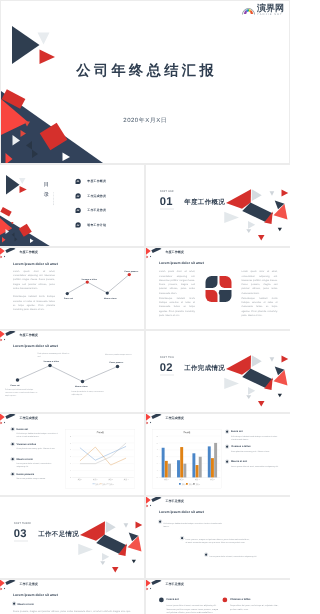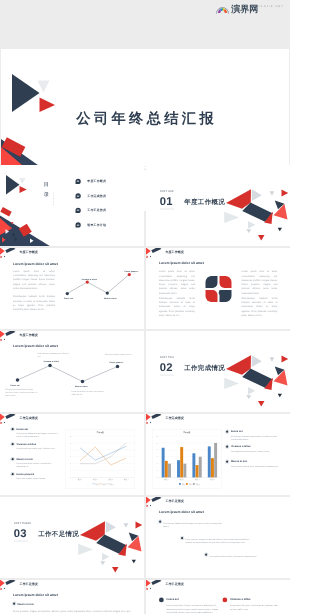--- a/index.html
+++ b/index.html
@@ -4,30 +4,30 @@
 <style>
 html,body{margin:0;padding:0;}
 body{width:290px;height:614px;background:#ffffff;overflow:hidden;
      font-family:"Liberation Sans",sans-serif;
      -webkit-font-smoothing:antialiased;text-rendering:geometricPrecision;}
 *{-webkit-font-smoothing:antialiased;}
 .page{position:relative;width:290px;height:614px;background:#ececec;}
 
 
 .slide{position:relative;background:#fff;overflow:hidden;box-sizing:border-box;}
-.hero{position:absolute;left:1px;top:1px;width:288px;height:162px;margin-top:48px;}
+.hero{position:absolute;left:1px;top:1px;width:288px;height:162px;}
 .grid{position:absolute;left:0;top:165px;width:290px;
       display:flex;flex-wrap:wrap;}
 .cell{width:144px;height:81px;margin:0 0 2px 0;}
 .cell:nth-child(odd){margin-right:2px;}
 .sm{width:144px;height:81px;}
 
 
 .logo{position:absolute;right:6px;top:4px;display:flex;align-items:center;gap:2px;z-index:30;}
-.logo-text{display:flex;flex-direction:row;line-height:1;}
+.logo-text{display:flex;flex-direction:column;line-height:1;}
 .logo-name{font-size:9px;font-weight:bold;color:#3b4a5a;letter-spacing:0px;}
 .logo-sub{font-size:2.6px;color:#9aa3ad;letter-spacing:1.1px;margin-top:1px;}
 
 
 .hero-svg{position:absolute;left:0;top:0;}
 .hero-title{position:absolute;left:0;right:0;top:61px;text-align:center;
             color:#2f3e50;font-weight:600;font-size:14.2px;line-height:18px;
             letter-spacing:3.4px;text-indent:3.4px;}
 .hero-presenter{position:absolute;left:0;right:0;top:94px;text-align:center;
             color:#2f3e50;font-weight:600;font-size:7.4px;line-height:9px;

